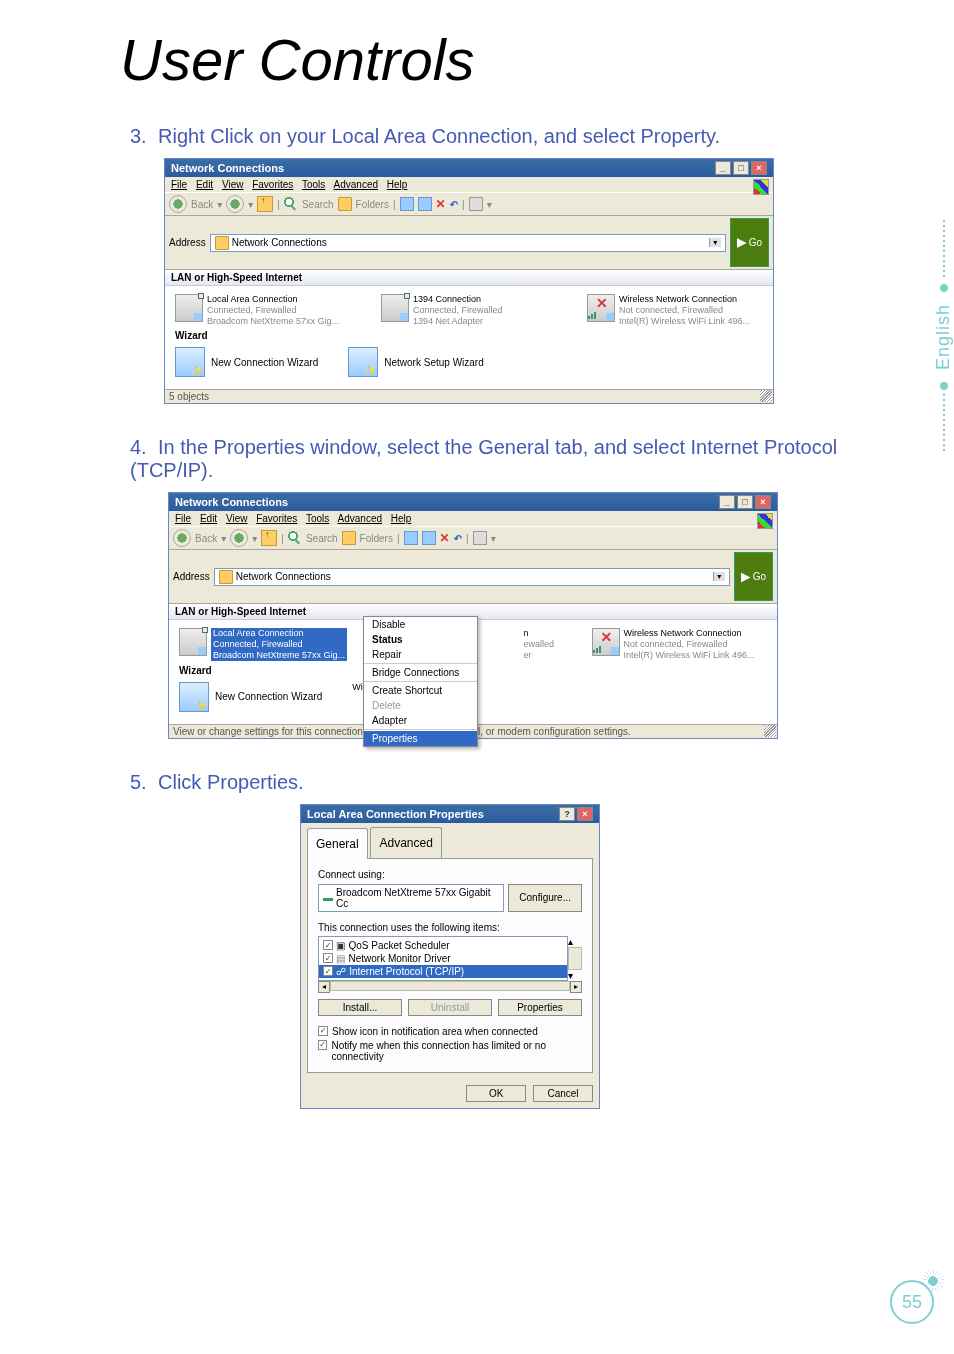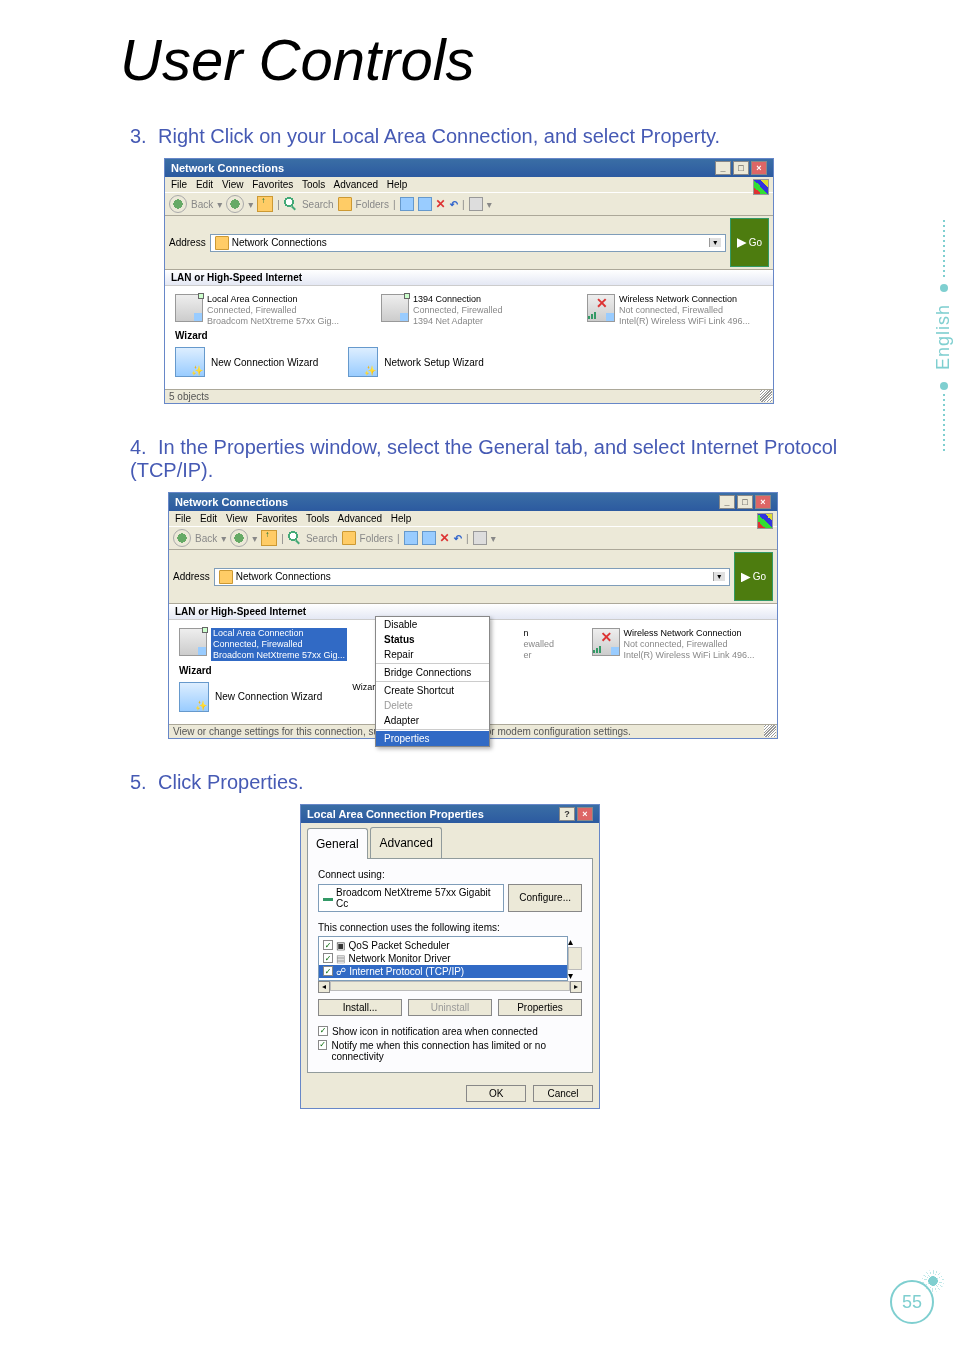--- a/index.html
+++ b/index.html
@@ -55,21 +55,21 @@
   background: #ece9d8;
   border: 1px solid #888;
   color: #333;
   font-size: 9px;
   text-align: center;
   line-height: 12px;
 }
 .winbtn.close { background: #d66; color: #fff; }
 
 .menubar { background: #ece9d8; padding: 2px 6px; font-size: 10px; }
-.menubar span { margin-right: 6px; }
+.menubar span { margin-right: 6px; text-decoration: underline; }
 .winlogo {
   position: absolute; right: 4px; top: 20px;
   width: 16px; height: 16px;
   background: linear-gradient(45deg,#d33 25%,#3d3 25%,#3d3 50%,#33d 50%,#33d 75%,#dd3 75%);
   border: 1px solid #999;
 }
 .toolbar {
   background: #ece9d8; padding: 2px 4px; font-size: 10px;
   border-top: 1px solid #fff; border-bottom: 1px solid #aca899;
   display: flex; align-items: center; gap: 4px; color: #888;
@@ -427,21 +427,21 @@
       </div>
       <div class="wizard-h">Wizard</div>
       <div class="wiz-row">
         <div class="wiz">
             <div class="wiz-icon"></div>
             <span>New Connection Wizard</span>
           </div>
         <div style="width:160px;font-size:9px;">Wizard</div>
       </div>
 
-      <div class="ctxmenu" style="left:206px; top:-4px;">
+      <div class="ctxmenu" style="left:194px; top:-4px;">
         <div>Disable</div>
         <div style="font-weight:bold">Status</div>
         <div>Repair</div>
         <div class="sep"></div>
         <div>Bridge Connections</div>
         <div class="sep"></div>
         <div>Create Shortcut</div>
         <div class="disabled">Delete</div>
         <div>Adapter</div>
         <div class="sep"></div>

